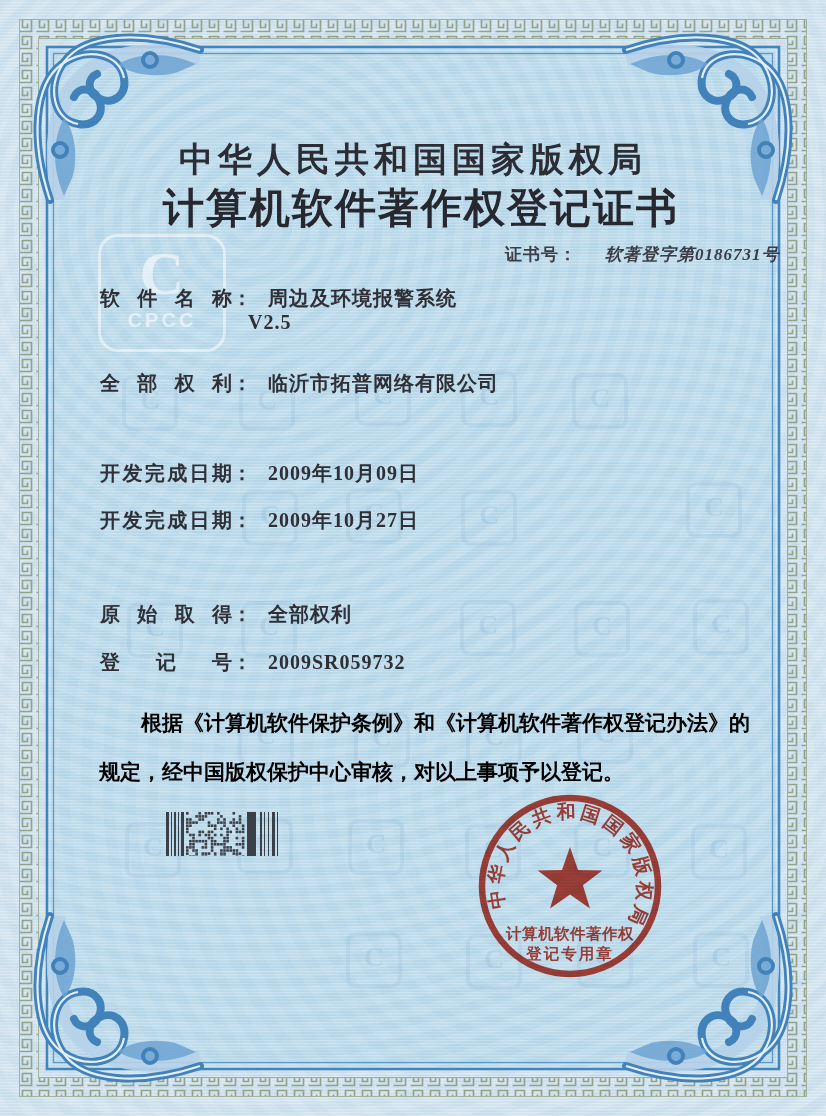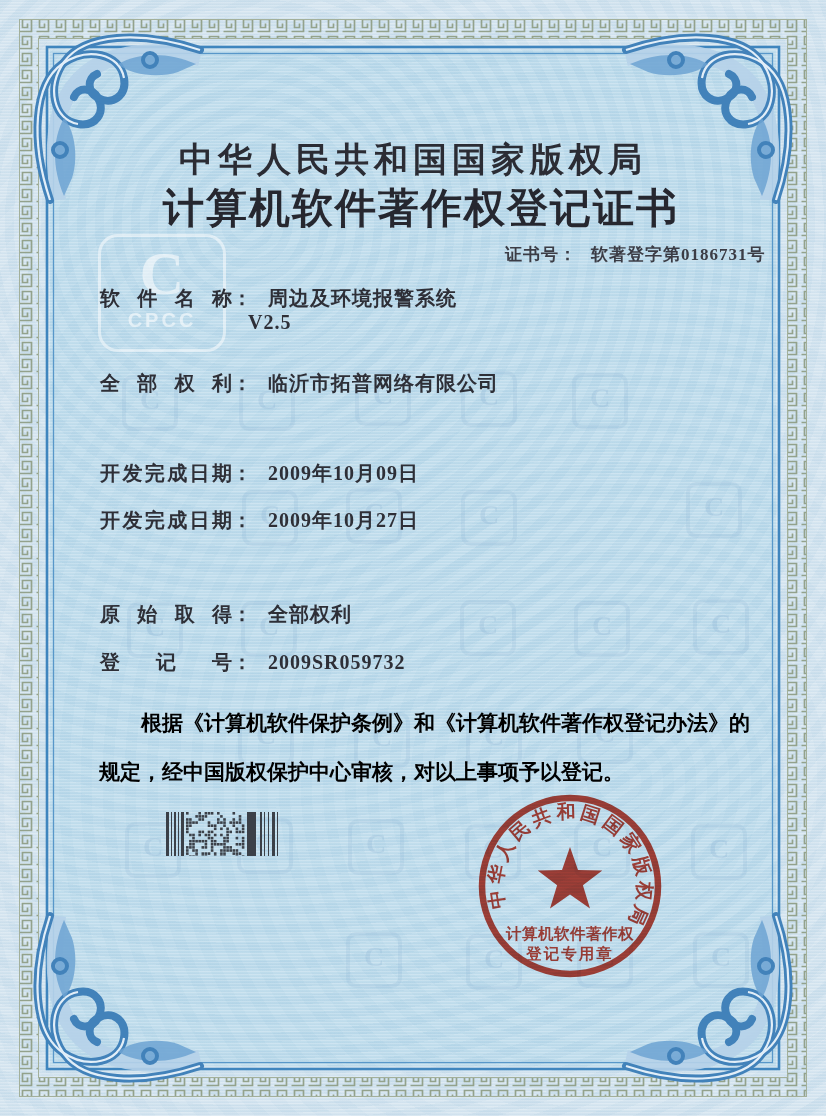--- a/index.html
+++ b/index.html
@@ -49,21 +49,21 @@
     position:absolute;left:16px;right:0;top:181px;
     text-align:center;
     font-size:41px;font-weight:bold;letter-spacing:2px;
     color:#26272f;
   }
   .certno{
     position:absolute;left:505px;top:243px;
     font-size:17px;color:#3b3c45;letter-spacing:1px;
     font-weight:bold;
   }
-  .certno .val{margin-left:14px;font-weight:bold;}
+  .certno .val{margin-left:28px;font-weight:bold;font-style:italic;}
   
   .cpcc{
     position:absolute;left:98px;top:234px;width:122px;height:112px;
     border:3px solid rgba(255,255,255,.85);
     border-radius:20px;
     opacity:.6;
     text-align:center;
     color:#fff;
   }
   .cpcc-c{

